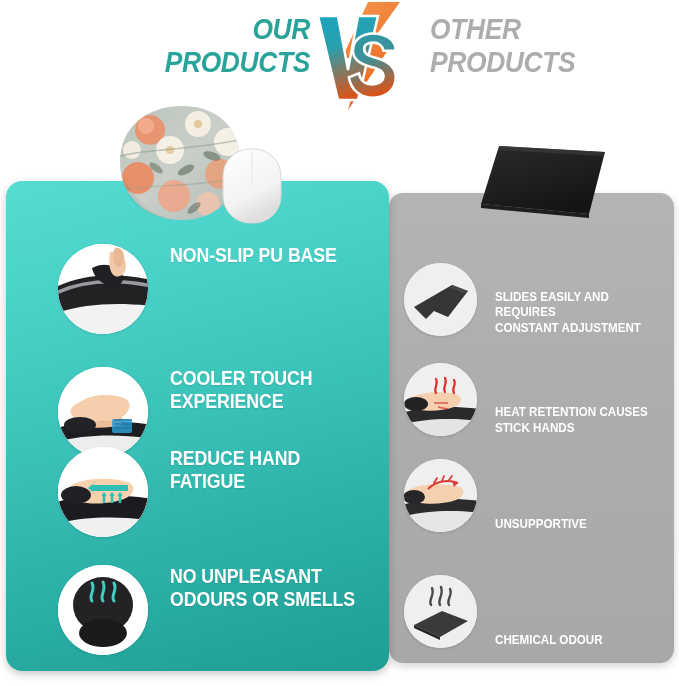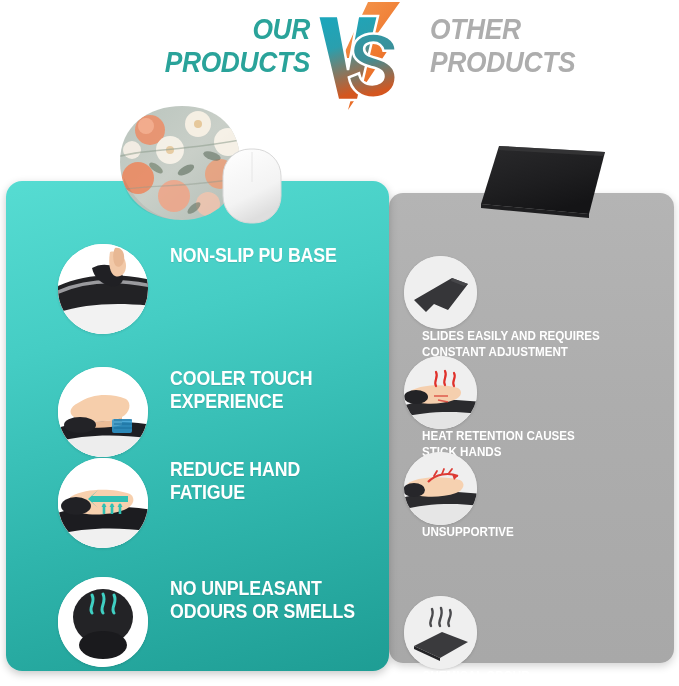--- a/index.html
+++ b/index.html
@@ -127,22 +127,21 @@
     text-shadow: 0 1px 1px rgba(0,0,0,0.10);
   }
 
   
   .feat-r {
     position: absolute;
     left: 404px;
     width: 266px;
     height: 80px;
     display: flex;
-    align-items: flex-start;
-    flex-direction: column;
+    align-items: flex-end;
   }
   .circ-r {
     width: 73px;
     height: 73px;
     border-radius: 50%;
     background: #efefef;
     flex: 0 0 73px;
     position: relative;
     overflow: hidden;
     box-shadow: 0 1px 3px rgba(0,0,0,0.14);
@@ -297,37 +296,37 @@
       <path d="M16,50 C26,56 50,56 64,50 L64,58 C48,62 26,62 16,56 Z" fill="#ecbd97"></path>
       <rect x="54" y="52" width="20" height="14" rx="2" fill="#2e9ad0" opacity="0.85"></rect>
       <path d="M56,53 L74,53 M56,57 L74,57 M56,61 L74,61" stroke="#1b6f9c" stroke-width="1"></path>
       <ellipse cx="22" cy="58" rx="16" ry="8" fill="#232327"></ellipse>
     </svg>
   </div>
   <div class="lbl-l">COOLER TOUCH
 EXPERIENCE</div>
 </div>
 
-<div class="feat-l" style="top:458px">
+<div class="feat-l" style="top:447px">
   <div class="circ-l">
     <svg width="90" height="90" viewBox="0 0 90 90">
       <rect x="0" y="0" width="90" height="90" fill="#ffffff"></rect>
       <rect x="0" y="58" width="90" height="32" fill="#f0f0f0"></rect>
       <path d="M-4,56 C18,48 60,46 94,52 L94,74 C60,68 18,70 -4,78 Z" fill="#1c1c20"></path>
       <path d="M14,38 C28,30 56,30 72,36 C78,40 76,48 66,52 C50,58 24,58 14,52 C8,48 8,42 14,38 Z" fill="#f7d0ae"></path>
       <ellipse cx="18" cy="48" rx="15" ry="9" fill="#212125"></ellipse>
       <path d="M70,38 L34,38 L40,32 L30,41 L40,50 L34,44 L70,44 Z" fill="#2fc0b4"></path>
       <path d="M46,56 L46,46 M54,56 L54,46 M62,56 L62,46" stroke="#2fc0b4" stroke-width="2.6" fill="none"></path>
       <path d="M46,45 l-2.5,4 h5 Z M54,45 l-2.5,4 h5 Z M62,45 l-2.5,4 h5 Z" fill="#2fc0b4"></path>
     </svg>
   </div>
   <div class="lbl-l">REDUCE HAND FATIGUE</div>
 </div>
 
-<div class="feat-l" style="top:577px">
+<div class="feat-l" style="top:565px">
   <div class="circ-l">
     <svg width="90" height="90" viewBox="0 0 90 90">
       <rect x="0" y="0" width="90" height="90" fill="#ffffff"></rect>
       <ellipse cx="45" cy="40" rx="30" ry="28" fill="#232326"></ellipse>
       <ellipse cx="45" cy="68" rx="24" ry="14" fill="#1a1a1d"></ellipse>
       <path d="M34,36 C30,30 38,26 34,18" stroke="#3fcfc2" stroke-width="3" fill="none" stroke-linecap="round"></path>
       <path d="M45,36 C41,30 49,26 45,17" stroke="#3fcfc2" stroke-width="3" fill="none" stroke-linecap="round"></path>
       <path d="M56,36 C52,30 60,26 56,18" stroke="#3fcfc2" stroke-width="3" fill="none" stroke-linecap="round"></path>
     </svg>
   </div>
@@ -374,21 +373,21 @@
       <path d="M6,30 C18,24 42,24 56,28 C62,31 60,38 52,41 C38,46 16,46 6,41 C1,38 1,33 6,30 Z" fill="#f6d1b0"></path>
       <ellipse cx="10" cy="38" rx="11" ry="7" fill="#26262a"></ellipse>
       <path d="M24,30 C32,22 44,20 54,24" stroke="#dd3b34" stroke-width="2.2" fill="none"></path>
       <path d="M54,24 l-6,-2 l2,6 Z" fill="#dd3b34"></path>
       <path d="M30,24 l3,-5 M38,22 l2,-5 M45,21 l3,-4" stroke="#dd3b34" stroke-width="1.8" stroke-linecap="round"></path>
     </svg>
   </div>
   <div class="lbl-r">UNSUPPORTIVE</div>
 </div>
 
-<div class="feat-r" style="top:596px">
+<div class="feat-r" style="top:568px">
   <div class="circ-r">
     <svg width="73" height="73" viewBox="0 0 73 73">
       <rect x="0" y="0" width="73" height="73" fill="#efefef"></rect>
       <path d="M10,50 L38,36 L64,46 L36,62 Z" fill="#3a3a3d"></path>
       <path d="M10,50 L36,62 L36,65 L10,53 Z" fill="#242427"></path>
       <path d="M27,30 C24,24 31,21 28,13" stroke="#4a4a4d" stroke-width="2.4" fill="none" stroke-linecap="round"></path>
       <path d="M36,30 C33,24 40,21 37,12" stroke="#4a4a4d" stroke-width="2.4" fill="none" stroke-linecap="round"></path>
       <path d="M45,30 C42,24 49,21 46,14" stroke="#4a4a4d" stroke-width="2.4" fill="none" stroke-linecap="round"></path>
     </svg>
   </div>

